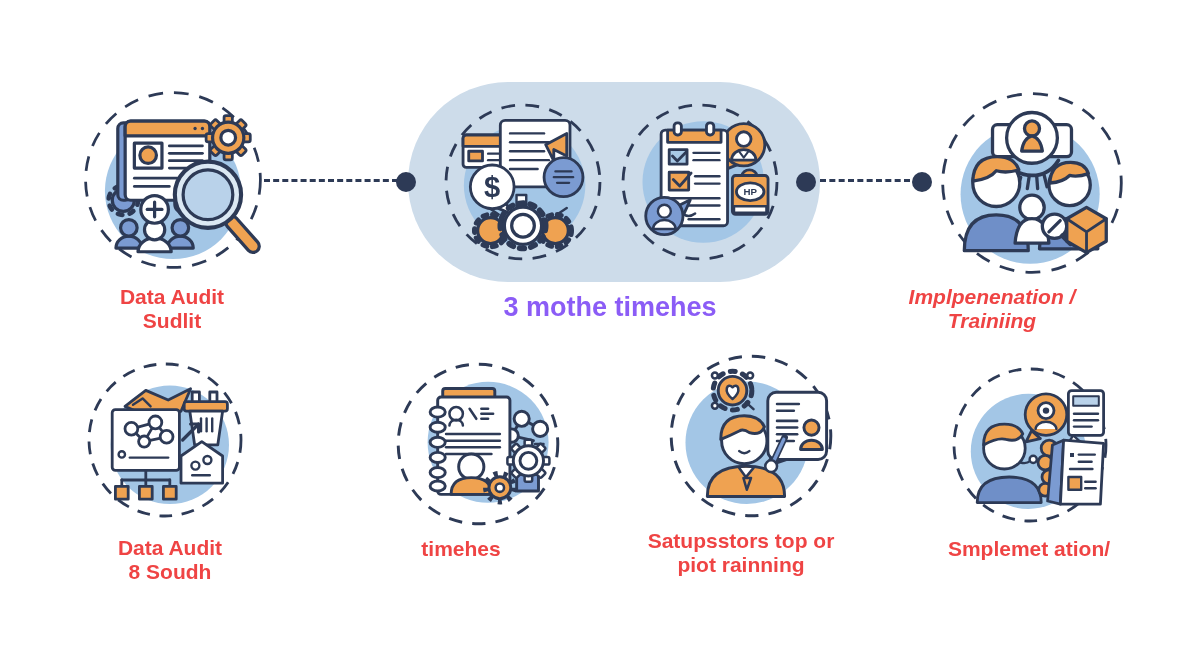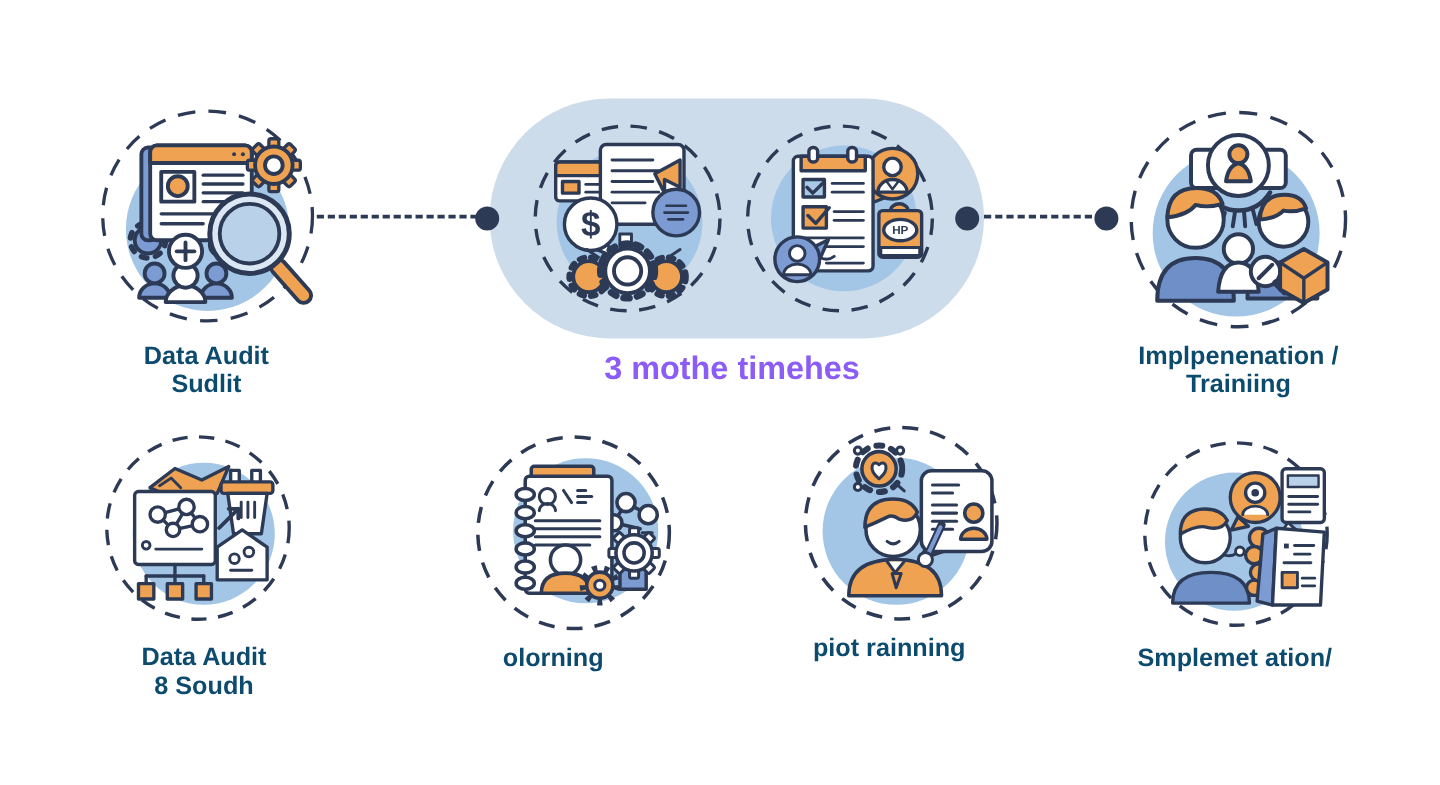--- a/index.html
+++ b/index.html
@@ -1,20 +1,20 @@
 <!DOCTYPE html>
 <html><head>
 <meta charset="utf-8">
 <style>
   html,body{margin:0;padding:0;background:#ffffff;}
   body{font-family:"Liberation Sans",sans-serif;}
   .canvas{position:relative;width:1200px;height:654px;background:#ffffff;overflow:hidden;}
   .pill{position:absolute;left:408px;top:82px;width:412px;height:200px;border-radius:110px;background:#cddcea;}
   .node-icon{position:absolute;}
-  .label{position:absolute;text-align:center;font-weight:700;color:#0c4a6e;font-size:21px;line-height:24px;}
+  .label{position:absolute;text-align:center;font-weight:700;color:#ef4444;font-size:21px;line-height:24px;}
   .label span{display:block;}
   .title{position:absolute;left:430px;top:292px;width:360px;text-align:center;font-weight:700;color:#8b5cf6;font-size:27px;}
   .dot{position:absolute;width:20px;height:20px;border-radius:50%;background:#2d3a56;}
   .dash{position:absolute;height:0;border-top:3.5px dashed #2d3a56;}
 </style>
 </head>
 <body>
 
 <div class="canvas">
 
@@ -390,35 +390,36 @@
     </g>
   </svg>
 
   <div class="title">3 mothe timehes</div>
 
   <div class="label" style="left:62px;top:285px;width:220px;">
     <span>Data Audit</span>
     <span>Sudlit</span>
   </div>
 
-  <div class="label" style="left:902px;top:285px;width:260px;">
+  <div class="label" style="left:862px;top:285px;width:260px;font-style:italic;">
     <span>Implpenenation  /</span>
     <span>Trainiing</span>
   </div>
 
   <div class="label" style="left:60px;top:536px;width:220px;">
     <span>Data Audit</span>
     <span>8 Soudh</span>
   </div>
 
   <div class="label" style="left:346px;top:537px;width:230px;">
-    <span>olorning</span>
+    <span>timehes</span>
   </div>
 
   <div class="label" style="left:626px;top:529px;width:230px;">
+    <span>Satupsstors top or</span>
     <span>piot rainning</span>
   </div>
 
   <div class="label" style="left:914px;top:537px;width:230px;">
     <span>Smplemet ation/</span>
   </div>
 
 </div>
 
 </body></html>

